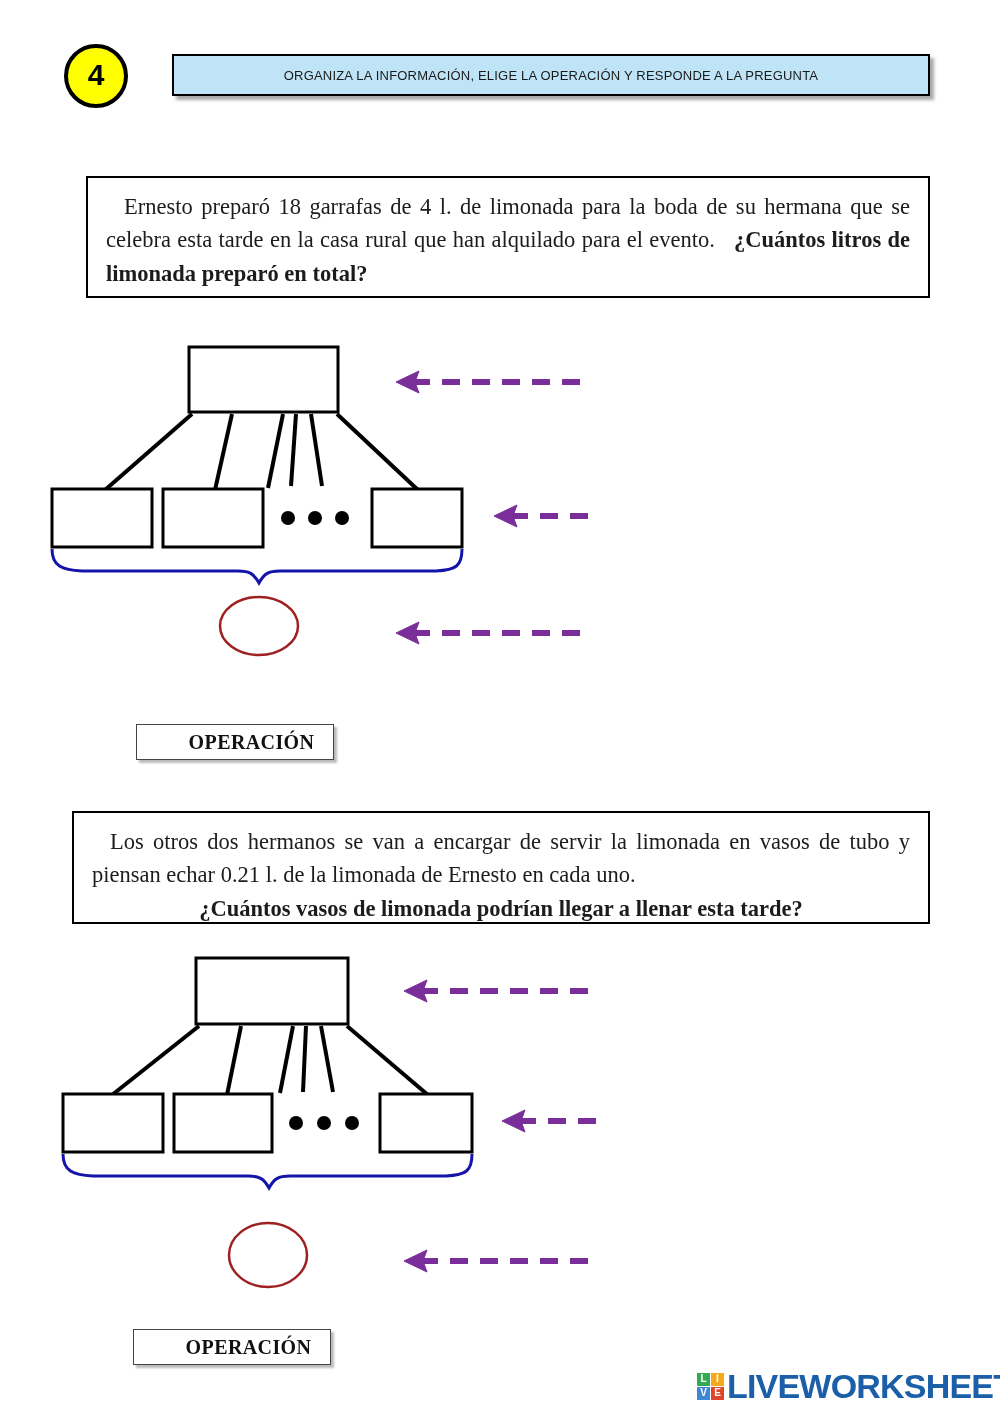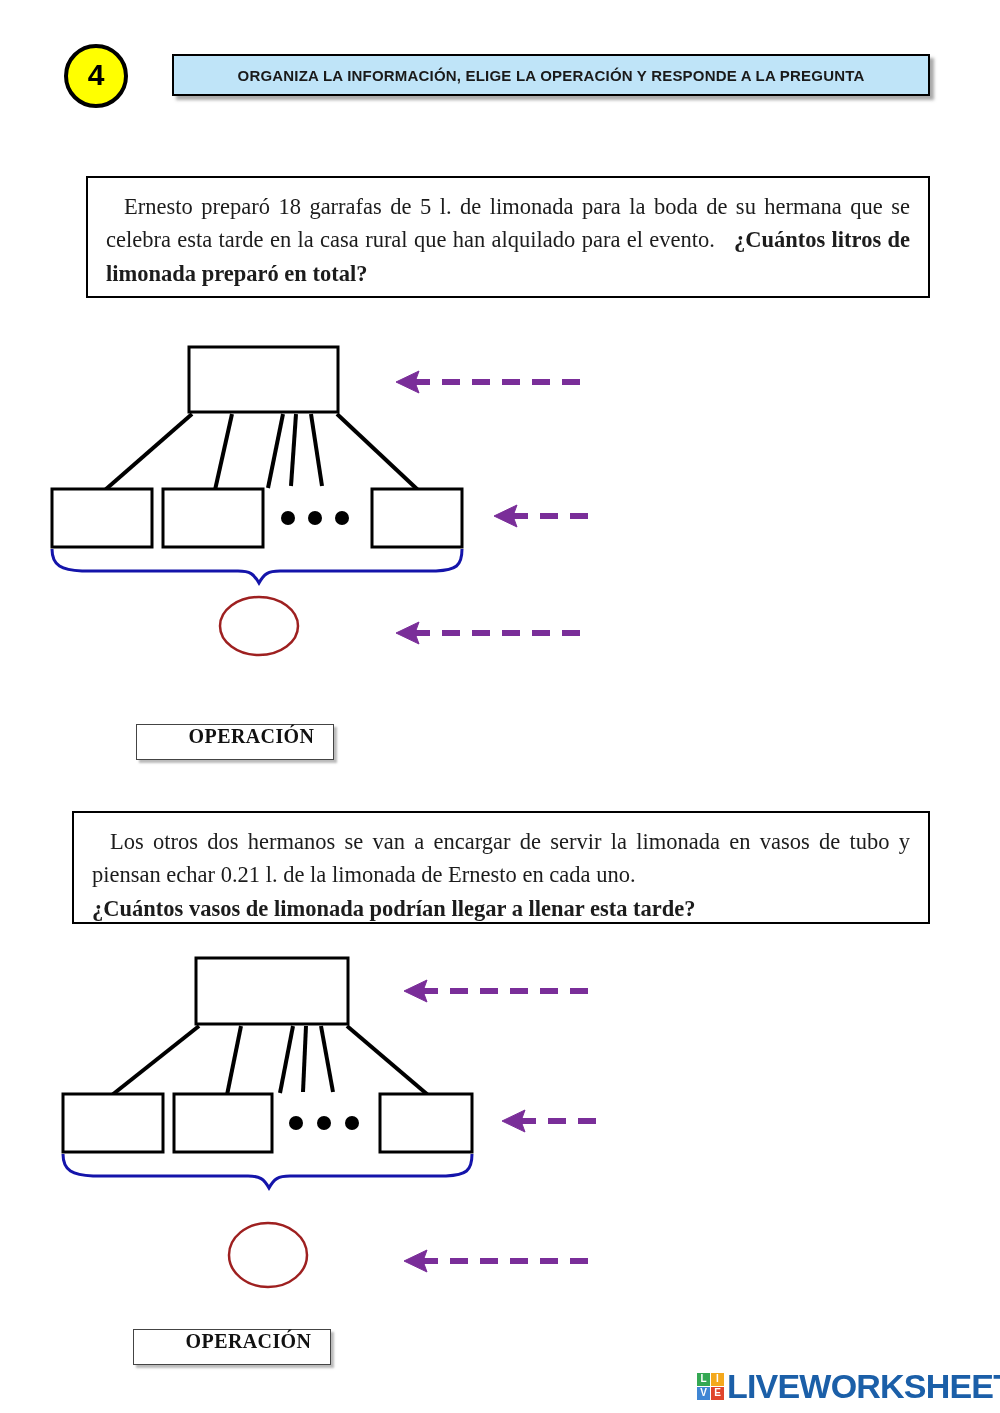--- a/index.html
+++ b/index.html
@@ -48,43 +48,43 @@
     background: #bfe4f8;
     border: 2px solid #000000;
     box-sizing: border-box;
     box-shadow: 4px 4px 3px rgba(100,100,100,0.55);
     display: flex;
     align-items: center;
     justify-content: center;
   }
   #instruction-banner .txt {
     font-family: "Liberation Sans", sans-serif;
-    font-size: 15px;
-    font-weight: bold;
+    font-size: 13px;
+    font-weight: normal;
     letter-spacing: 0.2px;
     color: #1a1a1a;
   }
 
   
   .statement-box {
     position: absolute;
     border: 2px solid #000000;
     box-sizing: border-box;
     background: #ffffff;
     padding: 12px 18px 10px 18px;
   }
   .statement-box p {
     margin: 0;
     font-size: 22.5px;
     line-height: 1.48;
     color: #1c1c1c;
     text-align: justify;
     text-indent: 18px;
   }
-  .statement-box p.centered { text-indent: 0; }
+  .statement-box p.centered { text-align: center; text-indent: 0; }
   .statement-box b { font-weight: bold; }
 
   #statement-box-1 {
     left: 86px; top: 176px;
     width: 844px; height: 122px;
   }
   #statement-box-2 {
     left: 72px; top: 811px;
     width: 858px; height: 113px;
   }
@@ -98,20 +98,21 @@
   .diagram svg { display: block; }
 
   
   .operation-label {
     position: absolute;
     border: 1px solid #444444;
     background: #ffffff;
     box-sizing: border-box;
     box-shadow: 3px 3px 2px rgba(120,120,120,0.5);
     display: flex;
+    align-items: center;
     justify-content: center;
     padding-left: 33px;
   }
   .operation-label .txt {
     font-family: "Liberation Serif", serif;
     font-weight: bold;
     font-size: 20px;
     letter-spacing: 0.4px;
     color: #111111;
   }
@@ -159,21 +160,21 @@
   <div id="exercise-number-badge" style="background: rgb(255, 255, 0);">
     <span class="num">4</span>
   </div>
   <div id="instruction-banner" style="background: rgb(191, 228, 248);">
     <span class="txt">ORGANIZA LA INFORMACIÓN, ELIGE LA OPERACIÓN Y RESPONDE A LA PREGUNTA</span>
   </div>
 </div>
 
 <div class="statement-box" id="statement-box-1">
   <p>
-    <span>Ernesto preparó 18 garrafas de 5 l. de limonada para la boda de su hermana que se celebra esta tarde en la casa rural que han alquilado para el evento.</span>
+    <span>Ernesto preparó 18 garrafas de 4 l. de limonada para la boda de su hermana que se celebra esta tarde en la casa rural que han alquilado para el evento.</span>
     &nbsp;&nbsp;<b>¿Cuántos litros de limonada preparó en total?</b>
   </p>
 </div>
 
 <div class="diagram" id="diagram-1">
   <svg width="1000" height="360" viewBox="0 0 1000 360" xmlns="http://www.w3.org/2000/svg">
 
     <rect x="189" y="17" width="149" height="65" fill="#ffffff" stroke="#000000" stroke-width="3"></rect>
 
     <g stroke="#000000" stroke-width="4" stroke-linecap="butt">

